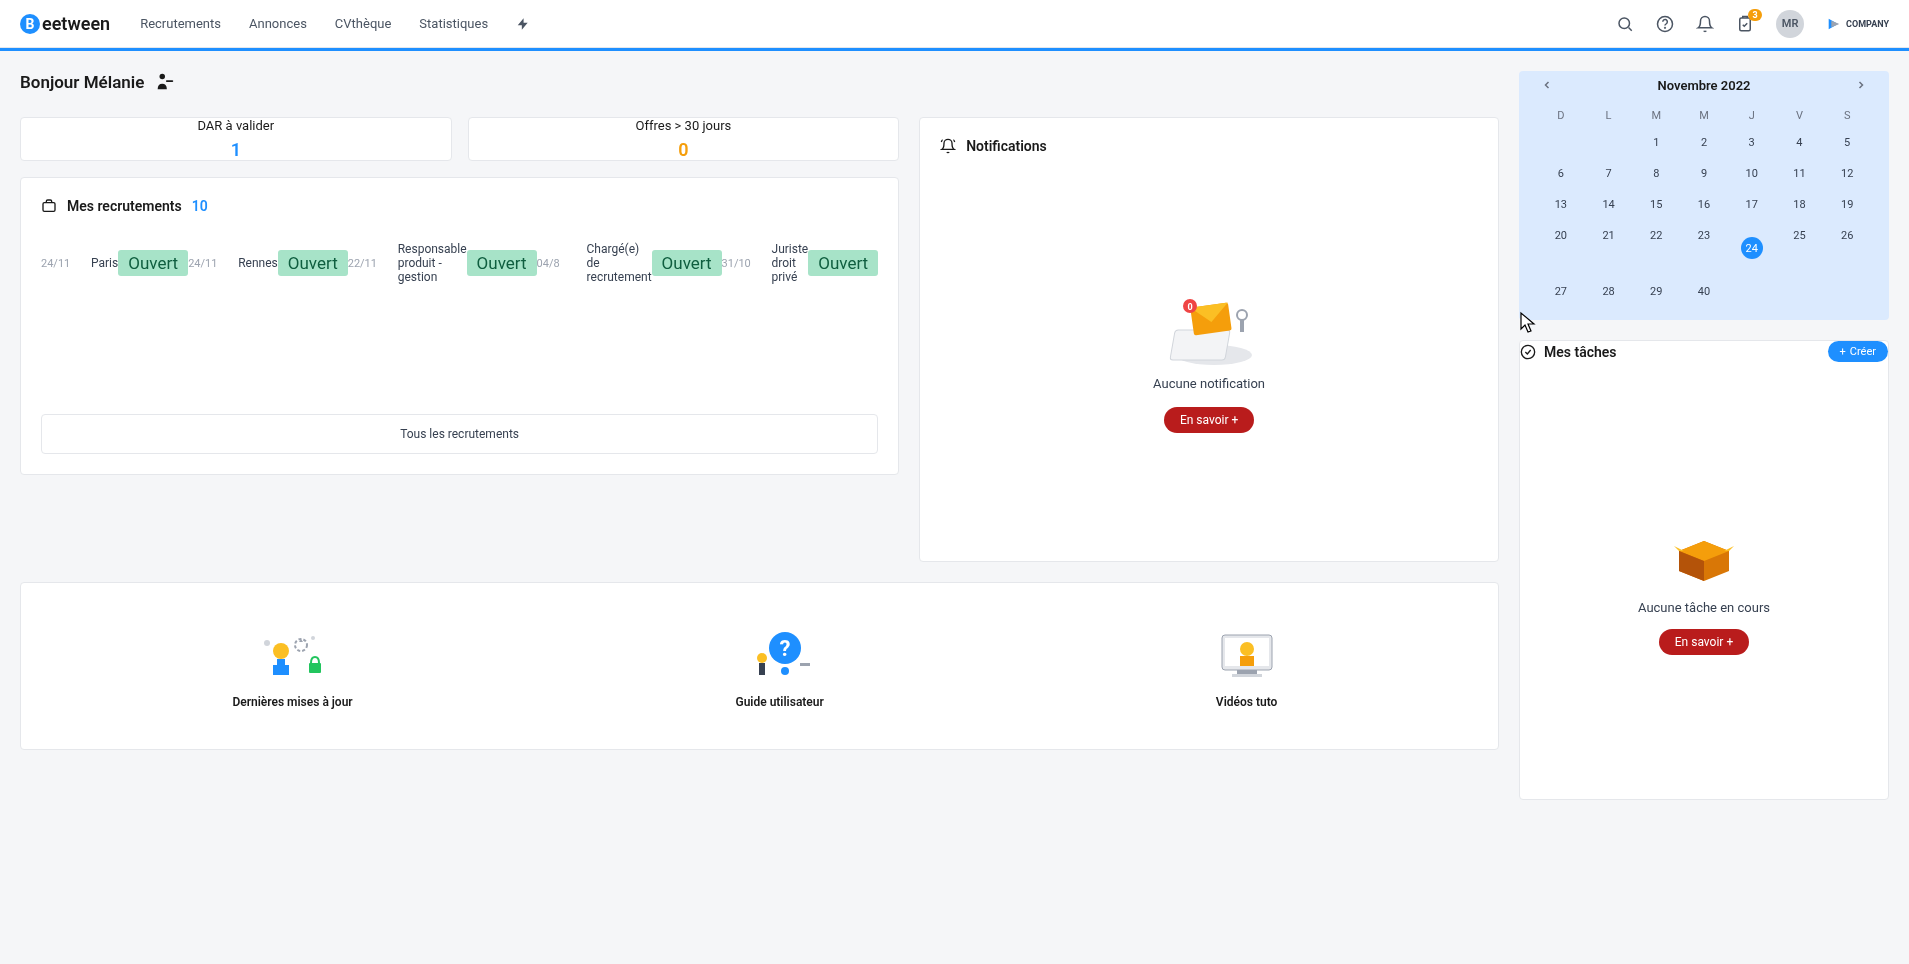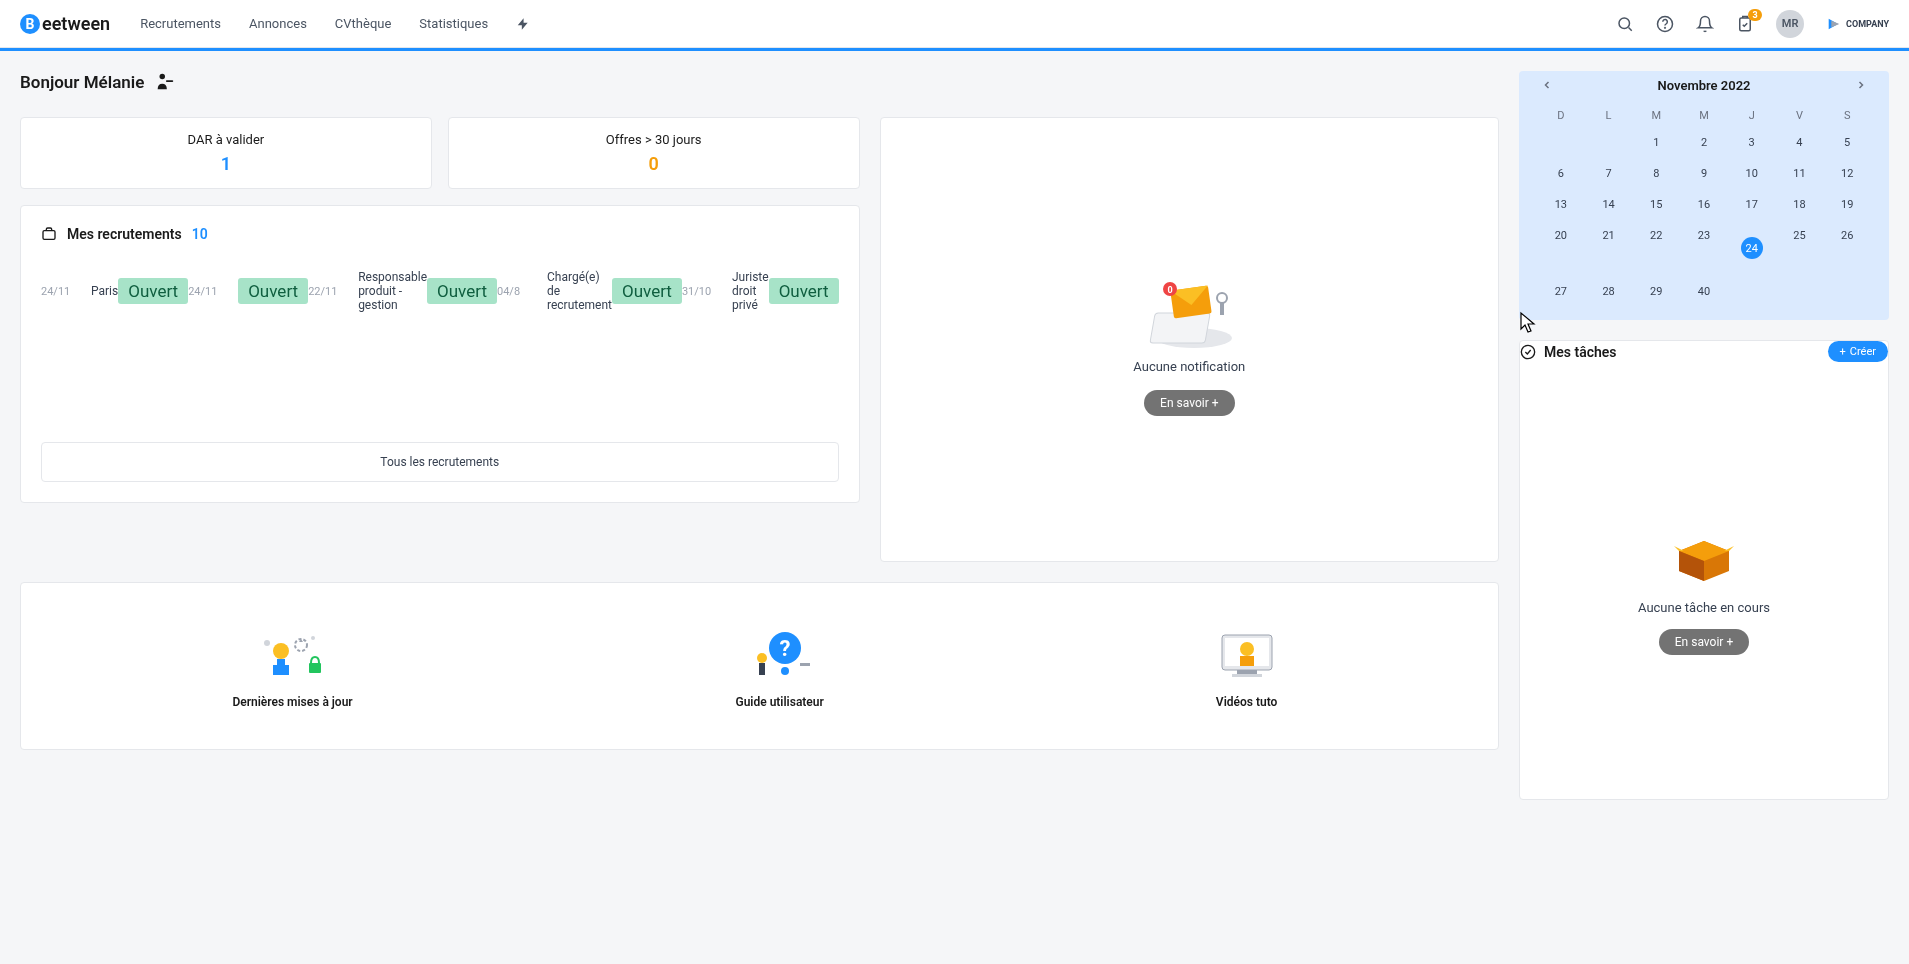--- a/index.html
+++ b/index.html
@@ -14,40 +14,40 @@
 .header-icon { color: #4b5563; cursor: pointer; display: flex; align-items: center; position: relative; }
 .badge-count { position: absolute; top: -6px; right: -8px; background: #f59e0b; color: #fff; border-radius: 8px; font-size: 9px; font-weight: 700; padding: 1px 4px; min-width: 14px; text-align: center; }
 .avatar { width: 28px; height: 28px; border-radius: 50%; background: #d1d5db; display: flex; align-items: center; justify-content: center; font-size: 11px; color: #4b5563; font-weight: 600; }
 .company-logo { display:flex; align-items:center; gap:4px; }
 .company-chevron { width:16px; height:16px; }
 .progress-bar { height: 3px; background: #1E8FFF; width: 100%; }
 .container { padding: 20px; display: grid; grid-template-columns: 1fr 370px; gap: 20px; max-width: 1909px; }
 .left-col { display: flex; flex-direction: column; gap: 20px; }
 .greeting { display: flex; align-items: center; gap: 10px; font-size: 17px; font-weight: 600; margin-bottom: 4px; }
 .greeting-icon { font-size: 20px; }
-.stat-card { background: #fff; border: 1px solid #e5e7eb; border-radius: 4px; padding: 14px; text-align: center; }
+.stat-card { background: #fff; border: 1px solid #e5e7eb; border-radius: 4px; text-align: center; }
 .stat-label { font-size: 13px; color: #1a1a1a; margin-bottom: 6px; }
 .stat-value { font-size: 18px; font-weight: 600; }
 .stat-blue { color: #1E8FFF; }
 .stat-orange { color: #f59e0b; }
 .main-row { display: grid; grid-template-columns: 1fr 1fr; gap: 20px; }
 .card { background: #fff; border: 1px solid #e5e7eb; border-radius: 4px; }
 .card-inner { padding: 20px; }
 .card-header { display: flex; align-items: center; gap: 10px; font-size: 14px; font-weight: 600; margin-bottom: 18px; }
 .card-header .count { color: #1E8FFF; font-weight: 600; }
 .recruit-list { display: flex; flex-direction: row; }
 .recruit-row { display: flex; align-items: center; padding: 10px 0; font-size: 12px; }
 .recruit-date { color: #9ca3af; width: 50px; font-size: 11px; }
 .recruit-title { flex: 1; color: #374151; }
 .status-badge { background: #a7e3c8; color: #0f5e3f; font-size: 17px; padding: 3px 10px; border-radius: 3px; }
 .all-link { text-align: center; padding: 12px; border: 1px solid #e5e7eb; border-radius: 4px; color: #374151; font-size: 12px; cursor: pointer; margin-top: 120px; }
 .notif-card { min-height: 445px; display: flex; flex-direction: column; }
 .notif-body { flex: 1; display: flex; flex-direction: column; align-items: center; justify-content: center; gap: 16px; }
 .notif-empty-text { font-size: 13px; color: #374151; }
-.btn-primary { background: #737373; color: #fff; border: none; border-radius: 14px; padding: 6px 16px; font-size: 12px; cursor: pointer; }
+.btn-primary { background: #b91c1c; color: #fff; border: none; border-radius: 14px; padding: 6px 16px; font-size: 12px; cursor: pointer; }
 .illustration-notif { width: 90px; height: 80px; position: relative; }
 .bottom-card { background: #fff; border: 1px solid #e5e7eb; border-radius: 4px; padding: 40px 20px; }
 .bottom-grid { display: flex; justify-content: space-around; align-items: center; }
 .bottom-item { display: flex; flex-direction: column; align-items: center; gap: 12px; cursor: pointer; }
 .bottom-ill { width: 80px; height: 60px; display: flex; align-items: center; justify-content: center; }
 .bottom-label { font-size: 12px; font-weight: 600; color: #1a1a1a; }
 .right-col { display: flex; flex-direction: column; gap: 20px; }
 .calendar-card { background: #dbeafe; border-radius: 4px; padding: 4px 18px 18px 18px; }
 .cal-header { display: flex; align-items: center; justify-content: space-between; font-size: 13px; font-weight: 600; margin-bottom: 14px; }
 .cal-nav { color: #6b7280; cursor: pointer; padding: 4px; }
@@ -163,20 +163,21 @@
               <span class="count">10</span>
             </div>
             <div class="recruit-list" id="recruit-list">
                 <div class="recruit-row">
                   <span class="recruit-date">24/11</span>
     <span class="recruit-title">Paris</span>
     <span class="status-badge">Ouvert</span>
                 </div>
                 <div class="recruit-row">
                   <span class="recruit-date">24/11</span>
+    <span class="recruit-title">Rennes</span>
     <span class="status-badge">Ouvert</span>
                 </div>
                 <div class="recruit-row">
                   <span class="recruit-date">22/11</span>
     <span class="recruit-title">Responsable produit - gestion</span>
     <span class="status-badge">Ouvert</span>
                 </div>
                 <div class="recruit-row">
                   <span class="recruit-date">04/8</span>
     <span class="recruit-title">Chargé(e) de recrutement</span>
@@ -188,20 +189,31 @@
     <span class="status-badge">Ouvert</span>
                 </div>
               </div>
             <div class="all-link">Tous les recrutements</div>
           </div>
         </div>
       </div>
 
       <div class="card notif-card">
         <div class="card-inner" style="display:flex;flex-direction:column;height:100%;">
+          <div class="card-header">
+            <span>
+              <svg width="16" height="16" viewBox="0 0 24 24" fill="none" stroke="currentColor" stroke-width="2">
+                  <path d="M6 8a6 6 0 1 1 12 0c0 7 3 9 3 9H3s3-2 3-9"></path>
+                  <path d="M10.3 21a1.94 1.94 0 0 0 3.4 0"></path>
+                  <path d="M2 6c.5-2 1.5-3 2-3"></path>
+                  <path d="M22 6c-.5-2-1.5-3-2-3"></path>
+                </svg>
+            </span>
+            <span>Notifications</span>
+          </div>
           <div class="notif-body">
             <div class="illustration-notif">
               <svg width="100" height="90" viewBox="0 0 100 90">
                 <ellipse cx="50" cy="75" rx="38" ry="10" fill="#e5e7eb"></ellipse>
                 <rect x="20" y="50" width="55" height="30" rx="3" fill="#f3f4f6" stroke="#d1d5db" transform="skewX(-10)"></rect>
                 <rect x="28" y="25" width="38" height="28" rx="2" fill="#f59e0b" transform="rotate(-8 47 39)"></rect>
                 <path d="M28 25 L47 42 L66 25" fill="#fbbf24" transform="rotate(-8 47 39)"></path>
                 <circle cx="26" cy="26" r="7" fill="#ef4444"></circle>
                 <text x="26" y="30" font-size="9" fill="#fff" text-anchor="middle" font-weight="700">0</text>
                 <circle cx="78" cy="35" r="5" fill="none" stroke="#9ca3af" stroke-width="2"></circle>

